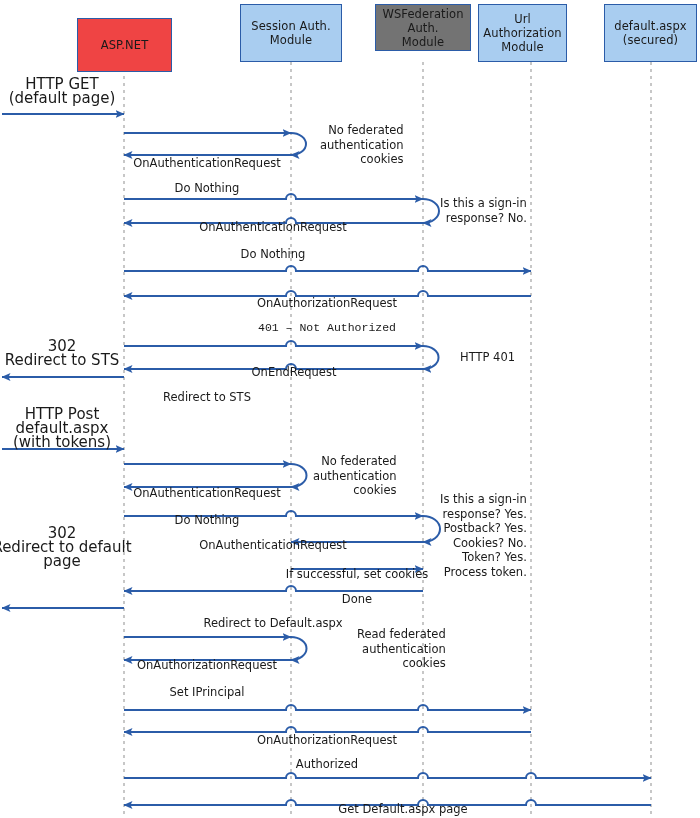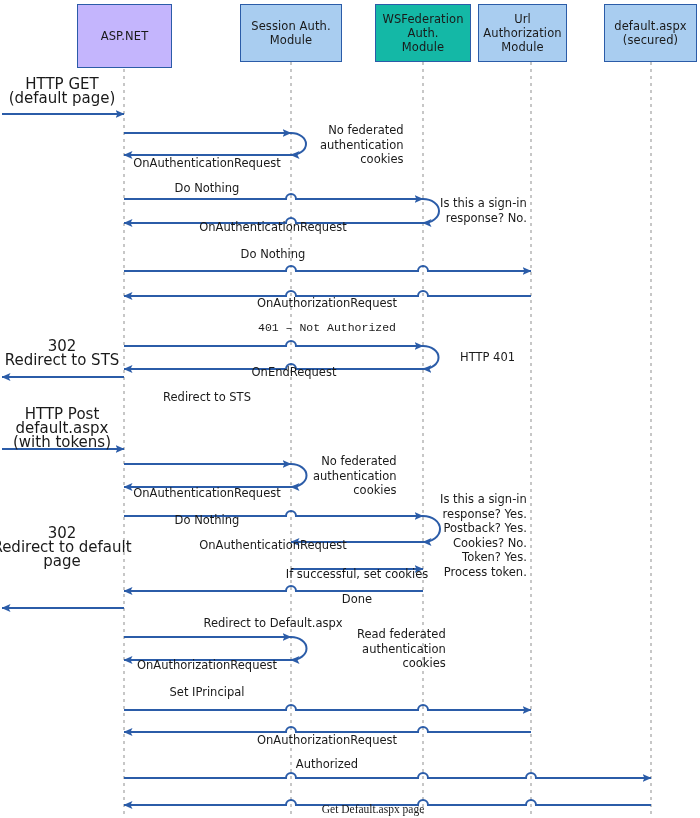--- a/index.html
+++ b/index.html
@@ -125,28 +125,28 @@
         <path d="M 291 133 A 15 11 0 1 1 291 155" fill="none" stroke="#2b5ca8" stroke-width="2" marker-end="url(#arrow-left)"></path>
         <path d="M 423 199 A 16 12 0 1 1 423 223" fill="none" stroke="#2b5ca8" stroke-width="2" marker-end="url(#arrow-left)"></path>
         <path d="M 423 346 A 15.5 11.5 0 1 1 423 369" fill="none" stroke="#2b5ca8" stroke-width="2" marker-end="url(#arrow-left)"></path>
         <path d="M 291 464 A 15.5 11.5 0 1 1 291 487" fill="none" stroke="#2b5ca8" stroke-width="2" marker-end="url(#arrow-left)"></path>
         <path d="M 423 516 A 17 13 0 1 1 423 542" fill="none" stroke="#2b5ca8" stroke-width="2" marker-end="url(#arrow-left)"></path>
         <path d="M 291 637 A 15.5 11.5 0 1 1 291 660" fill="none" stroke="#2b5ca8" stroke-width="2" marker-end="url(#arrow-left)"></path>
       </g>
   </svg>
 
   <div id="actors">
-      <div class="actor-box" style="left: 77px; top: 4px; width: 95px; height: 64px; background: #c4b5fd; border-color: rgb(43, 92, 168);">
+      <div class="actor-box" style="left: 77px; top: 18px; width: 95px; height: 54px; background: #ef4444; border-color: rgb(43, 92, 168);">
         <span class="actor-label">ASP.NET</span>
       </div>
       <div class="actor-box" style="left: 240px; top: 4px; width: 102px; height: 58px; background: rgb(169, 205, 240); border-color: rgb(43, 92, 168);">
         <span class="actor-label">Session Auth.
 Module</span>
       </div>
-      <div class="actor-box" style="left: 375px; top: 4px; width: 96px; height: 58px; background: #14b8a6; border-color: rgb(43, 92, 168);">
+      <div class="actor-box" style="left: 375px; top: 4px; width: 96px; height: 47px; background: #737373; border-color: rgb(43, 92, 168);">
         <span class="actor-label">WSFederation
 Auth.
 Module</span>
       </div>
       <div class="actor-box" style="left: 478px; top: 4px; width: 89px; height: 58px; background: rgb(169, 205, 240); border-color: rgb(43, 92, 168);">
         <span class="actor-label">Url Authorization
 Module</span>
       </div>
       <div class="actor-box" style="left: 604px; top: 4px; width: 93px; height: 58px; background: rgb(169, 205, 240); border-color: rgb(43, 92, 168);">
         <span class="actor-label">default.aspx
@@ -166,21 +166,21 @@
       <div class="msg-label" style="left: 207px; top: 456px; color: rgb(26, 26, 26);">OnAuthenticationRequest</div>
       <div class="msg-label" style="left: 207px; top: 483px; color: rgb(26, 26, 26);">Do Nothing</div>
       <div class="msg-label" style="left: 273px; top: 508px; color: rgb(26, 26, 26);">OnAuthenticationRequest</div>
       <div class="msg-label" style="left: 357px; top: 537px; color: rgb(26, 26, 26);">If successful, set cookies</div>
       <div class="msg-label" style="left: 357px; top: 562px; color: rgb(26, 26, 26);">Done</div>
       <div class="msg-label" style="left: 273px; top: 586px; color: rgb(26, 26, 26);">Redirect to Default.aspx</div>
       <div class="msg-label" style="left: 207px; top: 628px; color: rgb(26, 26, 26);">OnAuthorizationRequest</div>
       <div class="msg-label" style="left: 207px; top: 655px; color: rgb(26, 26, 26);">Set IPrincipal</div>
       <div class="msg-label" style="left: 327px; top: 703px; color: rgb(26, 26, 26);">OnAuthorizationRequest</div>
       <div class="msg-label" style="left: 327px; top: 727px; color: rgb(26, 26, 26);">Authorized</div>
-      <div class="msg-label" style="left: 373px; top: 772px; color: rgb(26, 26, 26); font-family: Liberation Serif, serif;">Get Default.aspx page</div>
+      <div class="msg-label" style="left: 403px; top: 772px; color: rgb(26, 26, 26);">Get Default.aspx page</div>
       <div class="msg-label" style="left: 330px; top: 801px; color: rgb(26, 26, 26);">Render page</div>
       <div class="side-label" style="left: 62px; top: 105px; color: rgb(26, 26, 26);">HTTP GET
 (default page)</div>
       <div class="side-label" style="left: 62px; top: 367px; color: rgb(26, 26, 26);">302
 Redirect to STS</div>
       <div class="side-label" style="left: 62px; top: 409px; color: rgb(26, 26, 26); margin-top: 40px;">HTTP Post
 default.aspx
 (with tokens)</div>
       <div class="side-label" style="left: 62px; top: 568px; color: rgb(26, 26, 26);">302
 Redirect to default

